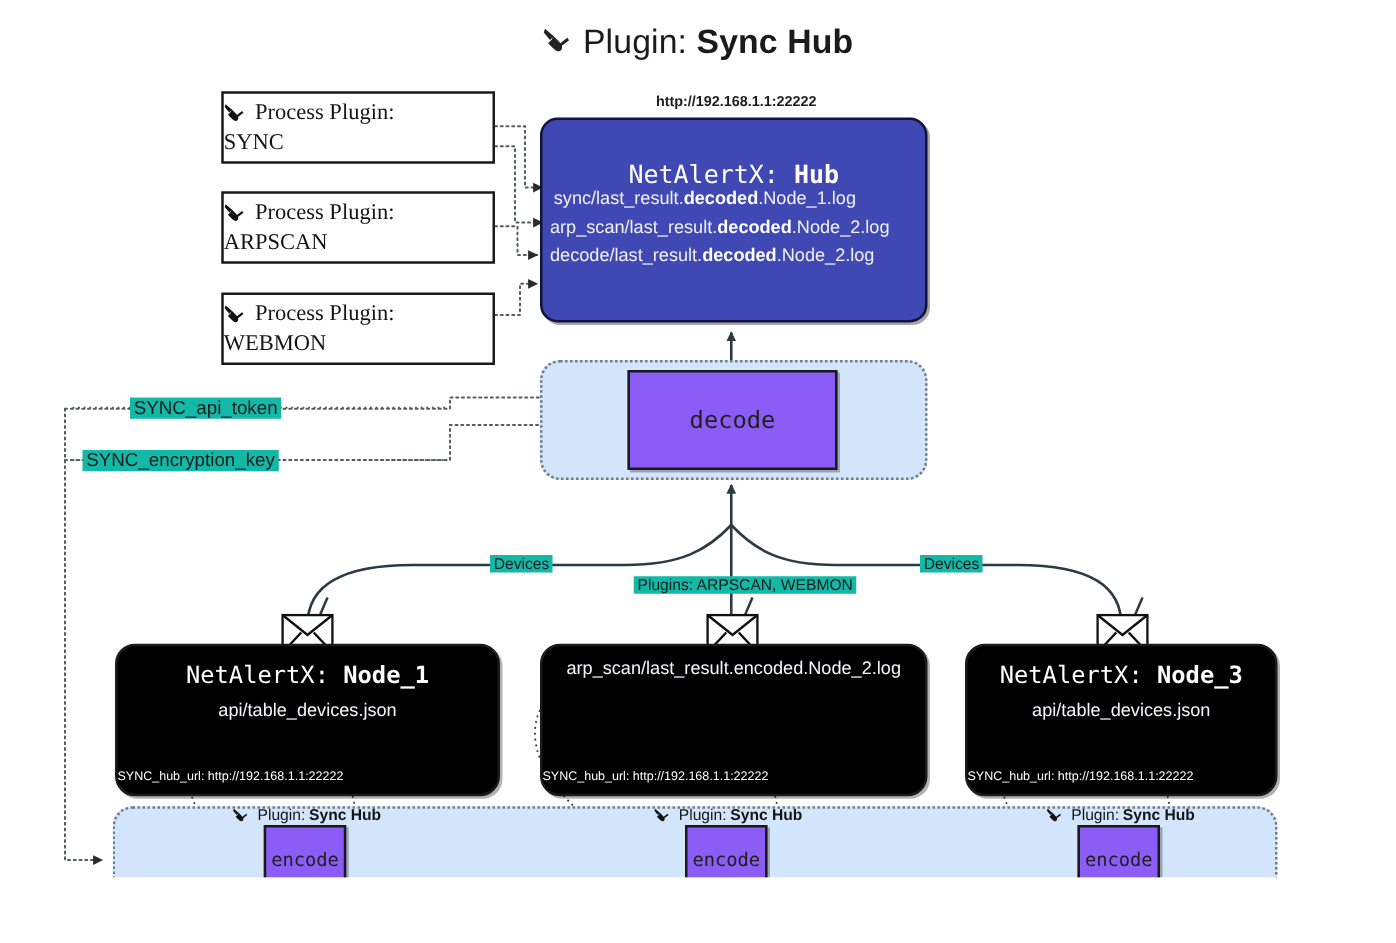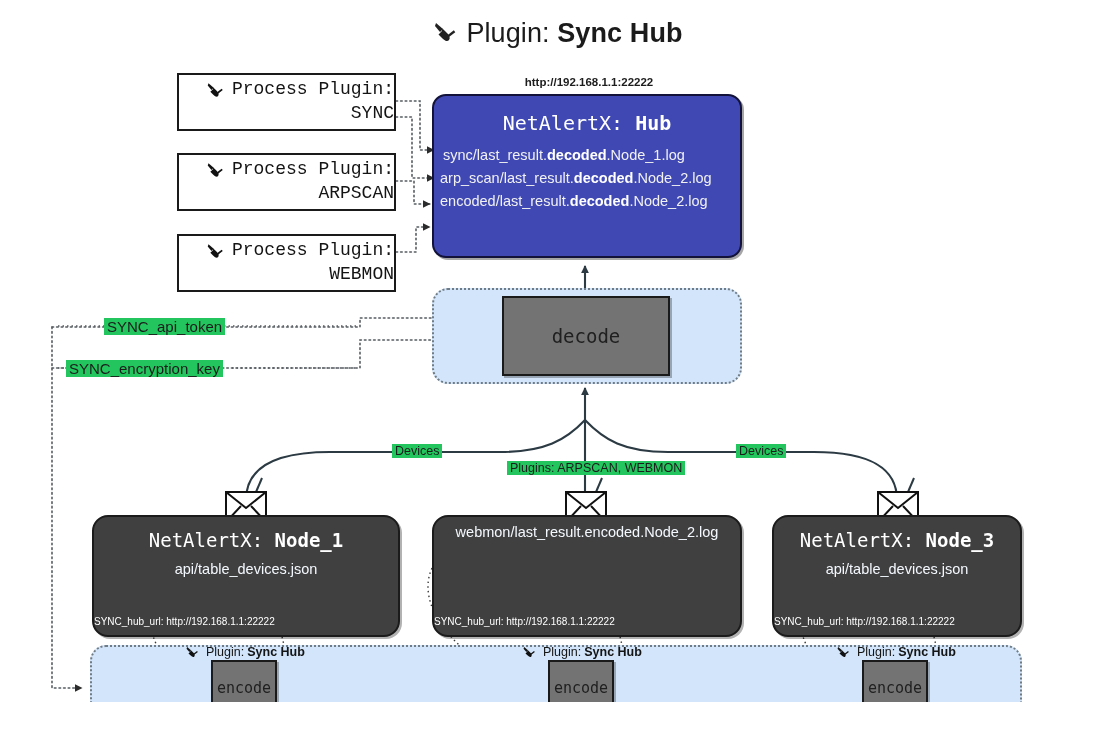--- a/index.html
+++ b/index.html
@@ -42,26 +42,26 @@
     position: relative;
     vertical-align: -2px;
     margin-right: 5px;
   }
   .plug svg { display: block; }
 
   
   .proc-box {
     border: 2px solid #1a1a1a;
     background: #fff;
-    font-family: Liberation Mono, monospace;
+    font-family: Liberation Serif, serif;
     font-size: 18px;
     color: #141414;
     display: flex;
     flex-direction: column;
-    align-items: flex-end;
+    align-items: flex-start;
     justify-content: center;
     line-height: 1.32;
   }
   .proc-line1 { display: flex; align-items: center; white-space: nowrap; }
   .proc-line2 { white-space: nowrap; }
 
   
   #hub-url {
     position: absolute;
     left: 432px; top: 76px;
@@ -76,47 +76,47 @@
     width: 310px; height: 164px;
     background: #4049b3;
     border: 2px solid #12123a;
     border-radius: 14px;
     box-shadow: 2px 2px 0 rgba(0,0,0,.35);
     color: #ffffff;
     overflow: hidden;
   }
   #hub-title {
     text-align: center;
-    margin-top: 15px;
+    margin-top: 31px;
     font-family: "DejaVu Sans Mono", "Liberation Mono", monospace;
     font-size: 20px;
     white-space: nowrap;
   }
   #hub-title .hb { font-weight: 700; }
   .hub-log {
     font-size: 14.5px;
     color: #f2f2f2;
     padding-left: 9px;
-    margin-top: 12px;
+    margin-top: 0;
     white-space: nowrap;
   }
   .hub-log.tight { margin-top: 7px; padding-left: 6px; }
   .hub-log b { color: #ffffff; font-weight: 700; }
 
   
   .lbcontainer {
     background: #d2e5fa;
     border: 2px dotted #6f7b85;
     border-radius: 16px;
   }
   #decode-container { left: 432px; top: 288px; width: 310px; height: 96px; }
   #bottom-container { left: 90px; top: 645px; width: 932px; height: 92px; }
 
   .whitebox {
-    background: #737373;
+    background: #8b5cf6;
     border: 2px solid #1a1a1a;
     box-shadow: 2px 2px 0 rgba(0,0,0,.28);
     display: flex;
     align-items: center;
     justify-content: center;
     font-family: "DejaVu Sans Mono", "Liberation Mono", monospace;
     color: #202020;
   }
   #decode-box {
     left: 502px; top: 296px;
@@ -134,21 +134,21 @@
     color: #141414;
     white-space: nowrap;
     display: flex;
     align-items: center;
     top: 645px;
   }
   .sync-hub-label .sh-bold { font-weight: 700; margin-left: 3px; }
 
   
   .node-box {
-    background: #404040;
+    background: #000000;
     border: 2px solid #1b1b1b;
     border-radius: 16px;
     box-shadow: 2px 2px 0 rgba(0,0,0,.3);
     color: #ffffff;
     top: 515px;
     height: 122px;
     overflow: hidden;
   }
   .node-title {
     text-align: center;
@@ -177,21 +177,21 @@
   }
 
   
   .envelope { position: absolute; top: 491px; width: 42px; height: 32px; }
 
   
   .edge-label {
     position: absolute;
     font-size: 12.5px;
     color: #1c1c1c;
-    background: #22c55e;
+    background: #14b8a6;
     white-space: nowrap;
     padding: 0 3px;
     text-align: center;
   }
   .edge-label.big { font-size: 15px; }
 </style>
 </head>
 <body>
 
 <div id="canvas">
@@ -325,21 +325,21 @@
 
   <div id="hub-url">http://192.168.1.1:22222</div>
 
   <div class="node" id="hub-box">
     <div id="hub-title">
       <span>NetAlertX:</span>
       <span class="hb">Hub</span>
     </div>
     <div class="hub-log"><span>sync/last_result.</span><b>decoded</b><span>.Node_1.log</span></div>
     <div class="hub-log tight"><span>arp_scan/last_result.</span><b>decoded</b><span>.Node_2.log</span></div>
-    <div class="hub-log tight"><span>encoded/last_result.</span><b>decoded</b><span>.Node_2.log</span></div>
+    <div class="hub-log tight"><span>decode/last_result.</span><b>decoded</b><span>.Node_2.log</span></div>
   </div>
 
   <div class="node lbcontainer" id="decode-container"></div>
   <div class="node whitebox" id="decode-box">decode</div>
 
   <div class="edge-label big" style="left:104px; top:318px;">SYNC_api_token</div>
   <div class="edge-label big" style="left:66px; top:360px;">SYNC_encryption_key</div>
 
   <div class="edge-label" style="left:392px; top:444px;">Devices</div>
   <div class="edge-label" style="left:736px; top:444px;">Devices</div>
@@ -369,21 +369,21 @@
 
   <div class="node node-box" style="left:92px; width:308px;">
     <div class="node-title">
       <span>NetAlertX:</span> <span class="nb">Node_1</span>
     </div>
     <div class="node-line">api/table_devices.json</div>
     <div class="node-hub-url">SYNC_hub_url: http://192.168.1.1:22222</div>
   </div>
 
   <div class="node node-box" style="left:432px; width:310px;">
-    <div class="node-line two">webmon/last_result.encoded.Node_2.log</div>
+    <div class="node-line">arp_scan/last_result.encoded.Node_2.log</div>
     <div class="node-hub-url">SYNC_hub_url: http://192.168.1.1:22222</div>
   </div>
 
   <div class="node node-box" style="left:772px; width:250px;">
     <div class="node-title">
       <span>NetAlertX:</span> <span class="nb">Node_3</span>
     </div>
     <div class="node-line">api/table_devices.json</div>
     <div class="node-hub-url">SYNC_hub_url: http://192.168.1.1:22222</div>
   </div>

